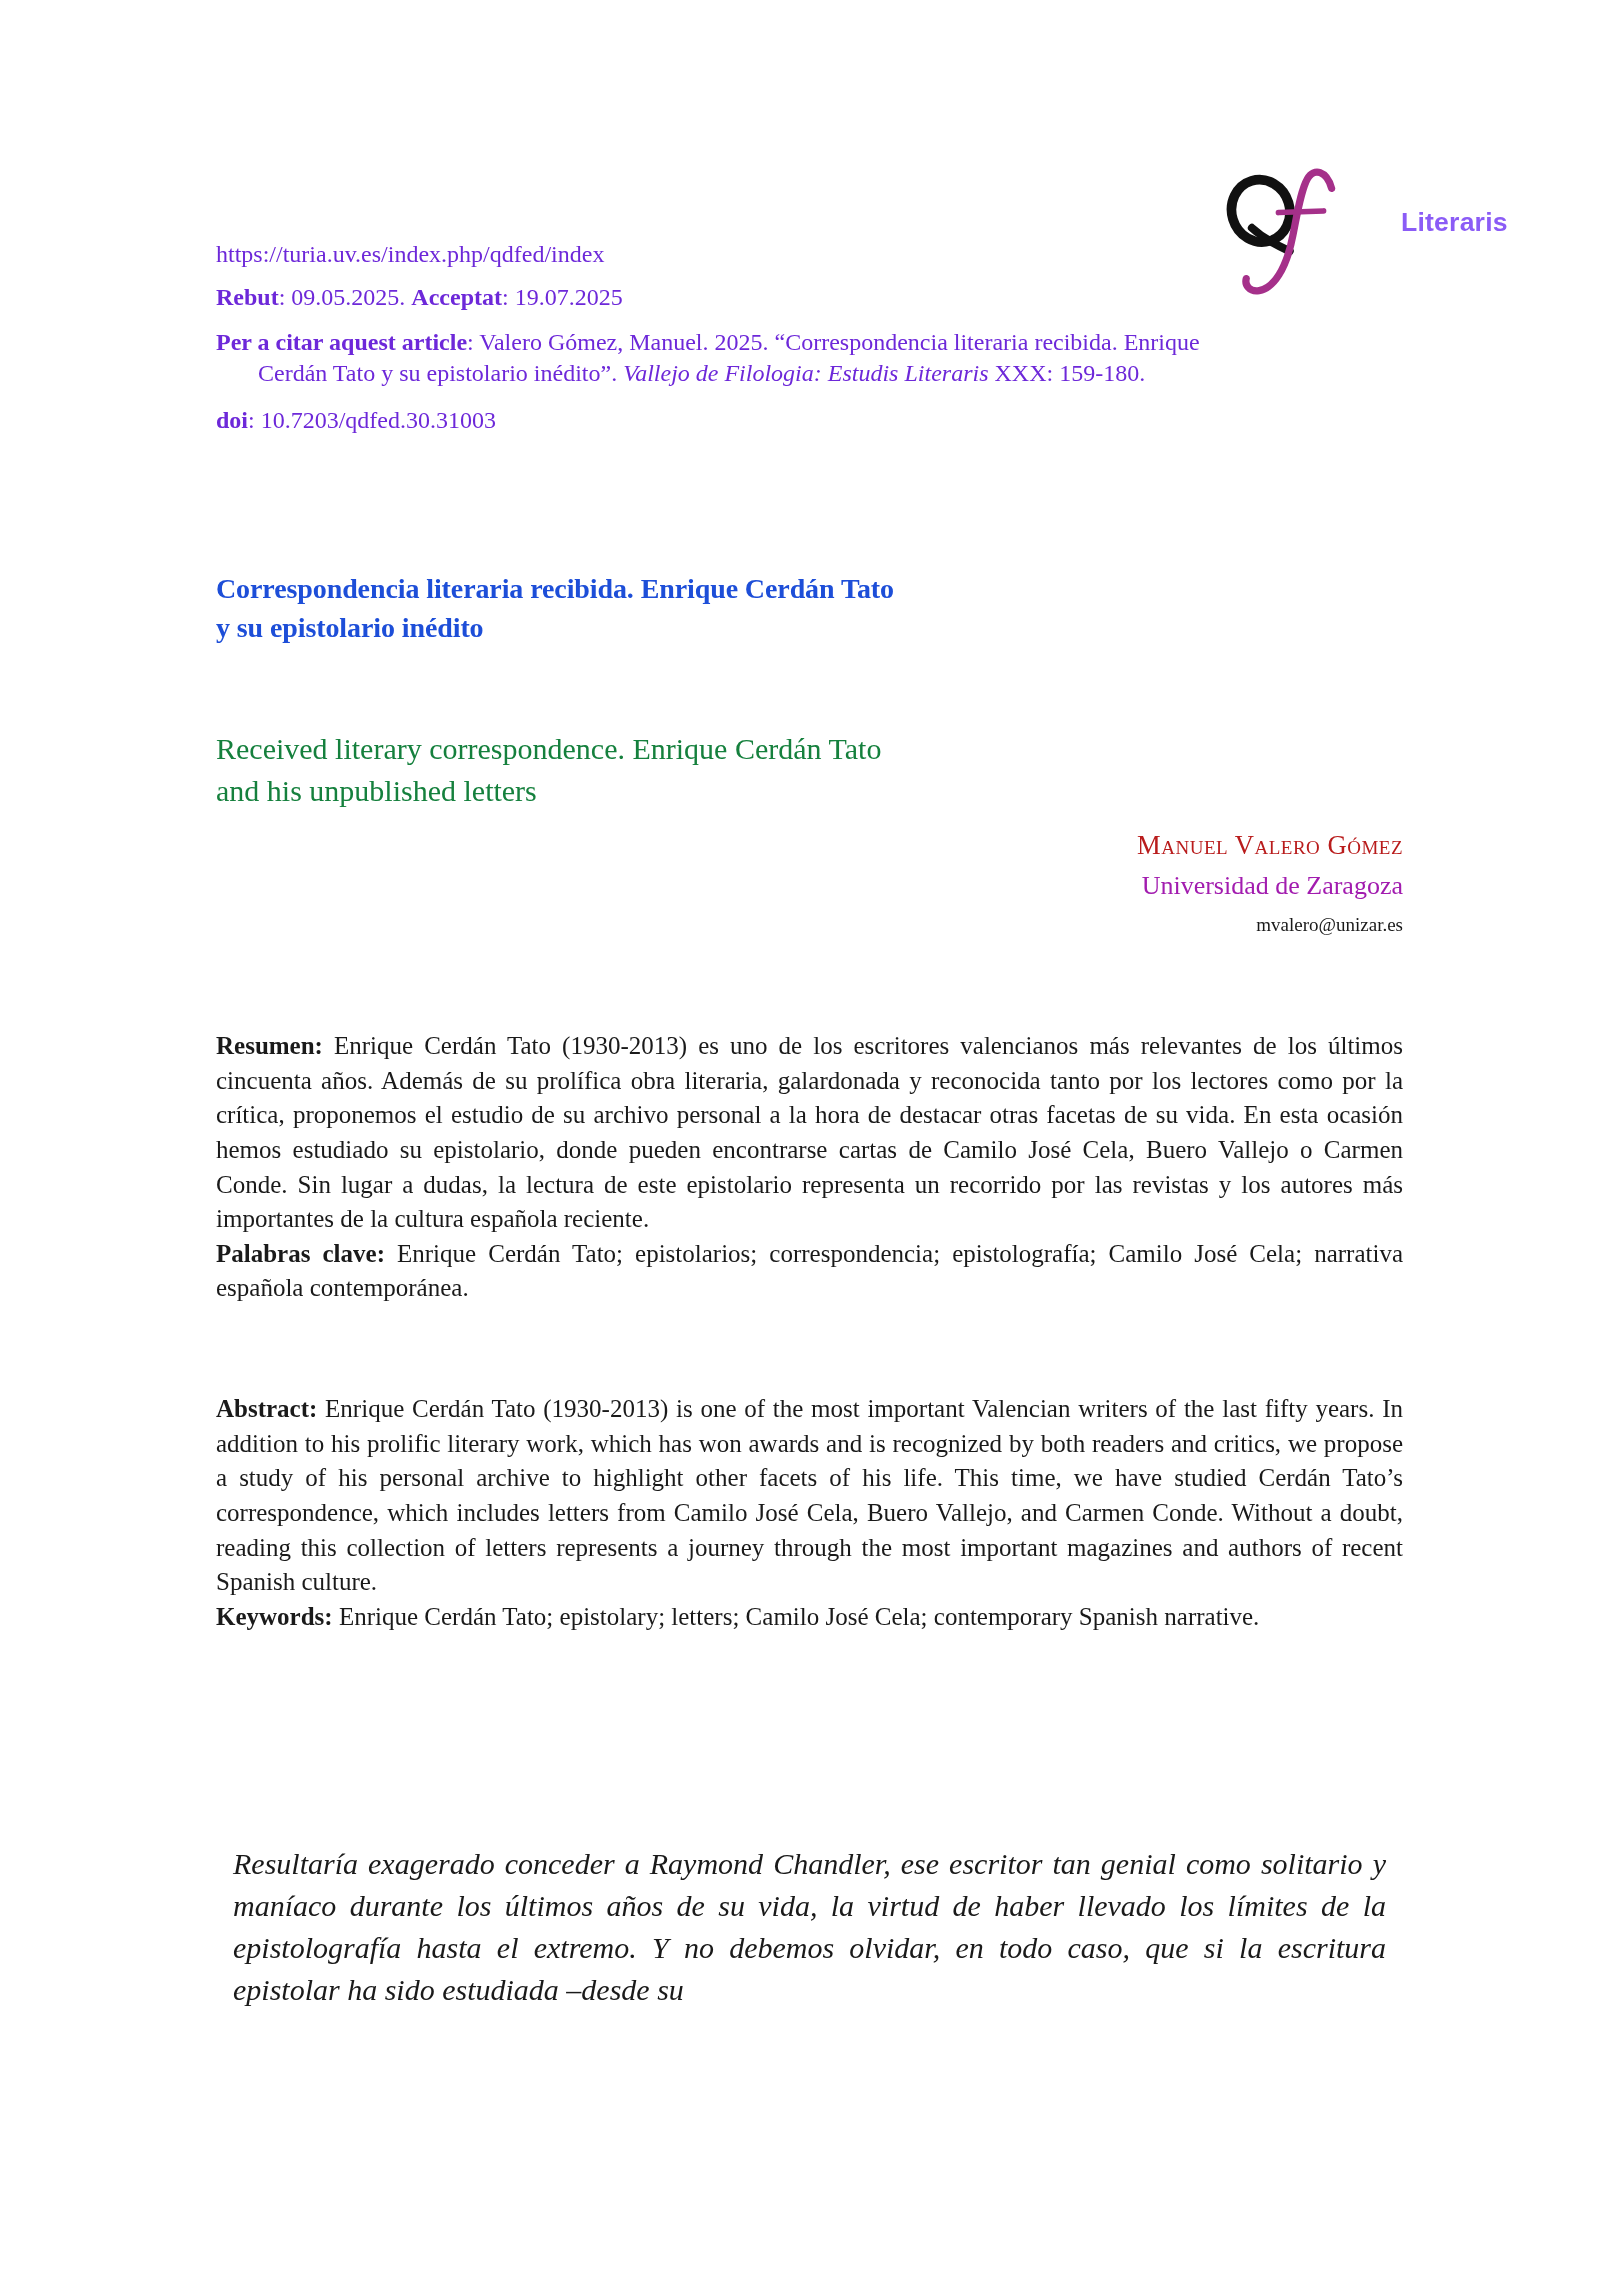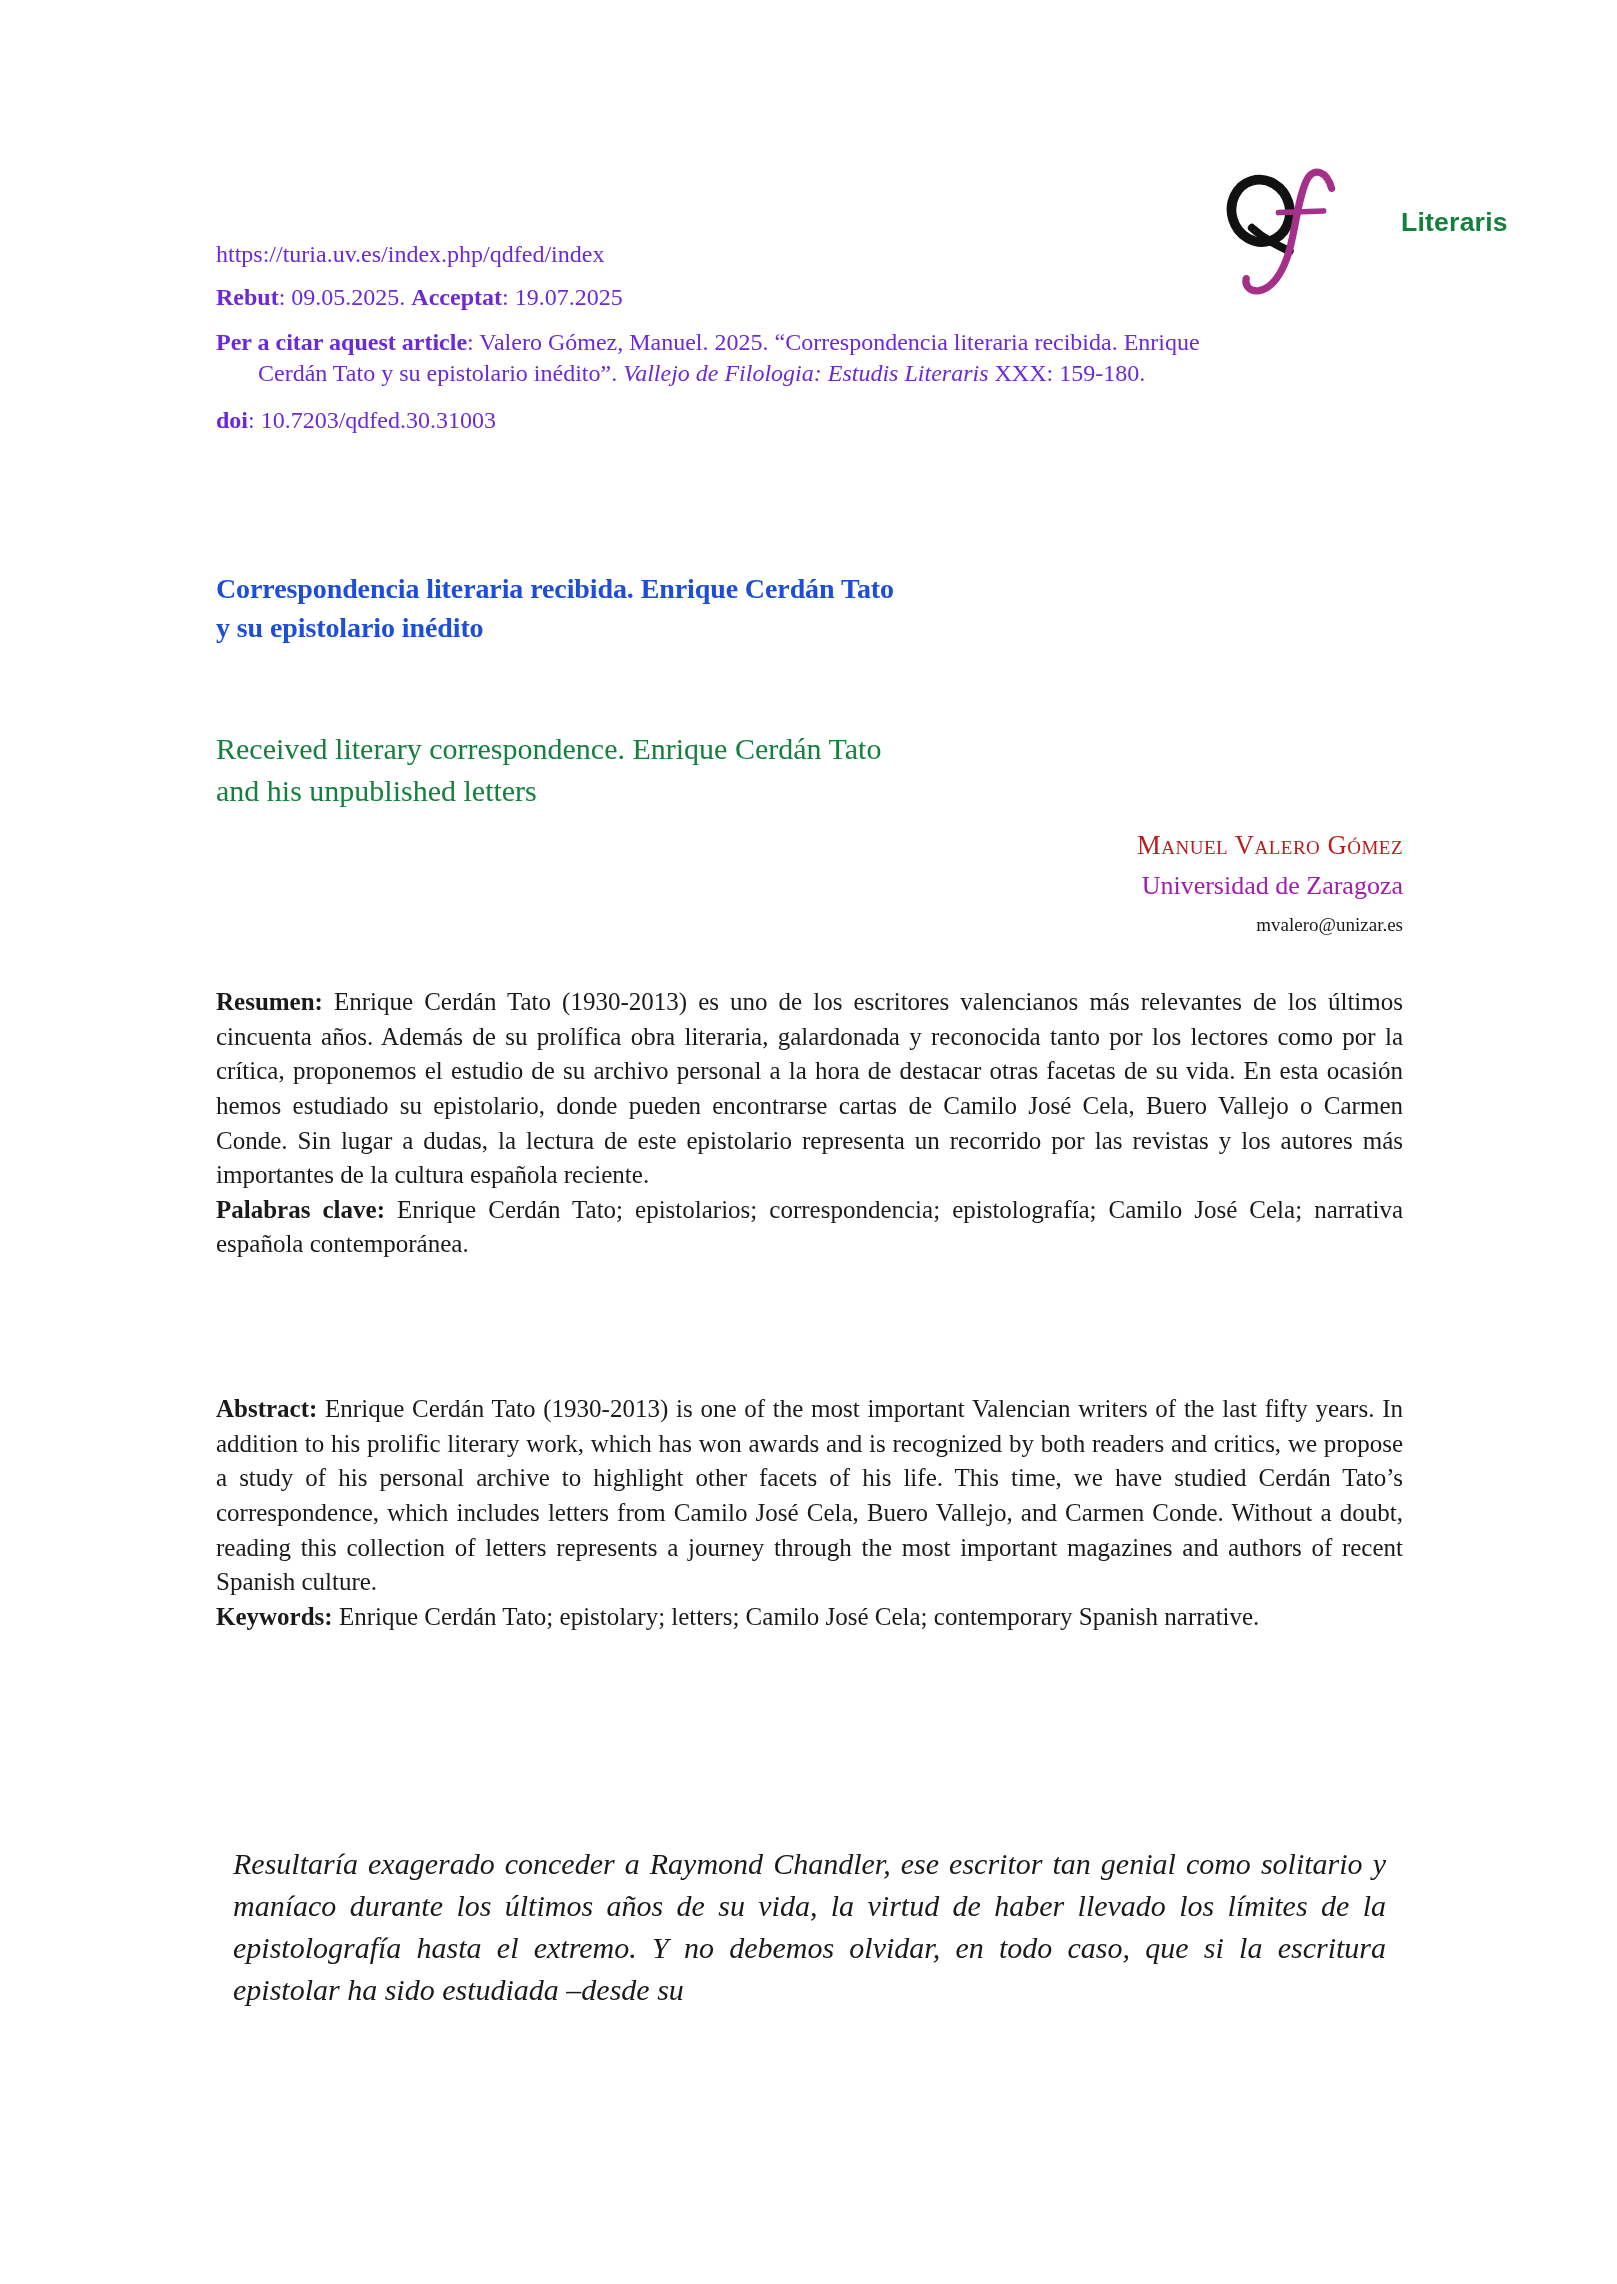--- a/index.html
+++ b/index.html
@@ -32,21 +32,21 @@
   }
   .logo svg { display: block; }
   .logo-word {
     position: absolute;
     left: 176px;
     top: 46px;
     font-family: "Liberation Sans", "DejaVu Sans", sans-serif;
     font-size: 26.6px;
     font-weight: 700;
     letter-spacing: 0.2px;
-    color: #15803d;
+    color: #8b5cf6;
     white-space: nowrap;
   }
 
   
   .meta {
     position: absolute;
     left: 216px;
     top: 242px;
     width: 1189px;
     font-size: 24px;
@@ -125,21 +125,21 @@
     left: 216px;
     width: 1187px;
     font-size: 25px;
     line-height: 1.385;
     text-align: justify;
     text-justify: inter-word;
     color: #1a1a1a;
     hyphens: manual;
   }
   .abstract p { margin: 0; }
-  .abs-es { top: 985px; }
+  .abs-es { top: 1029px; }
   .abs-en { top: 1392px; }
 
   
   .body-text {
     position: absolute;
     left: 216px;
     top: 1826px;
     width: 1187px;
     font-size: 30px;
     line-height: 1.40;

